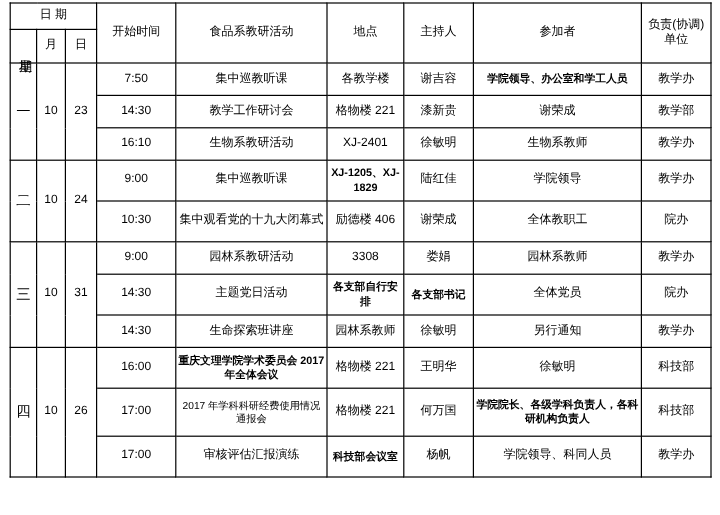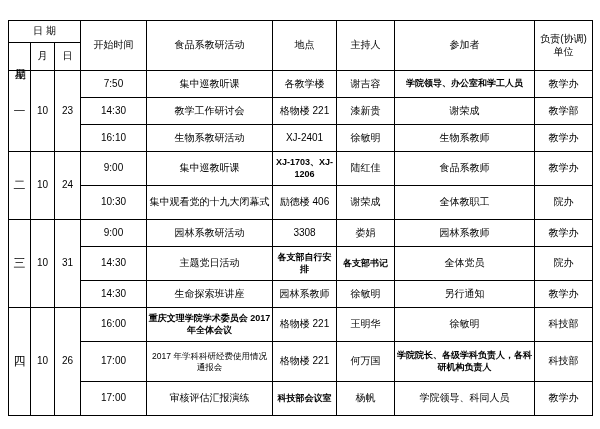--- a/index.html
+++ b/index.html
@@ -3,21 +3,21 @@
 <meta charset="utf-8">
 <style>
   html,body{margin:0;padding:0;background:#fff;}
   body{
     font-family:"Liberation Sans","DejaVu Sans",sans-serif;
     width:600px;height:429px;overflow:hidden;
     color:#000;
   }
   .sheet{
     width:600px;height:429px;box-sizing:border-box;
-    padding:20px 8px 0 8px;
+    padding:2px 8px 0 8px;
   }
   table{
     border-collapse:collapse;
     width:584px;
     table-layout:fixed;
     font-size:10px;
   }
   td,th{
     border:1px solid #000;
     text-align:center;
@@ -111,23 +111,23 @@
         <td>生物系教师</td>
         <td>教学办</td>
       </tr>
 
       <tr class="rowcell-tall">
         <td class="weekday" rowspan="2">二</td>
         <td rowspan="2">10</td>
         <td rowspan="2">24</td>
         <td>9:00</td>
         <td>集中巡教听课</td>
-        <td class="small">XJ-1703、XJ-1206</td>
+        <td class="small">XJ-1205、XJ-1829</td>
         <td>陆红佳</td>
-        <td>食品系教师</td>
+        <td>学院领导</td>
         <td>教学办</td>
       </tr>
       <tr class="rowcell-tall">
         <td>10:30</td>
         <td>集中观看党的十九大闭幕式</td>
         <td>励德楼 406</td>
         <td>谢荣成</td>
         <td>全体教职工</td>
         <td>院办</td>
       </tr>

